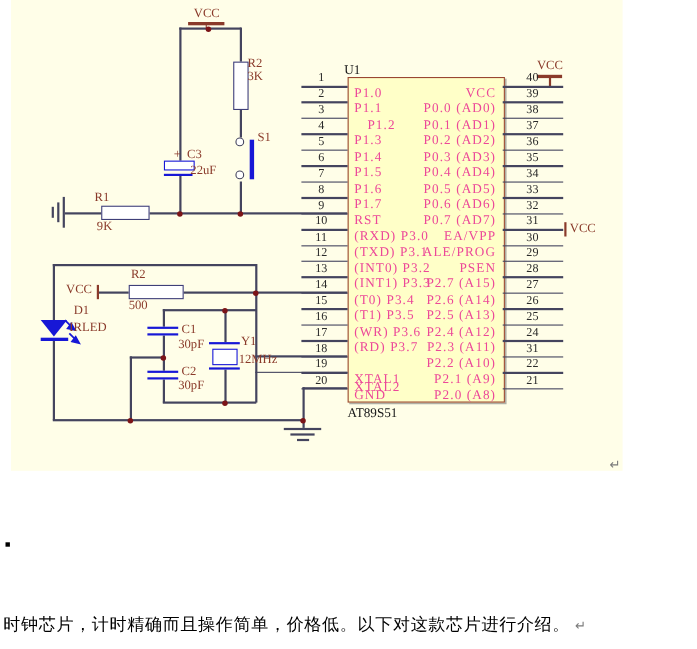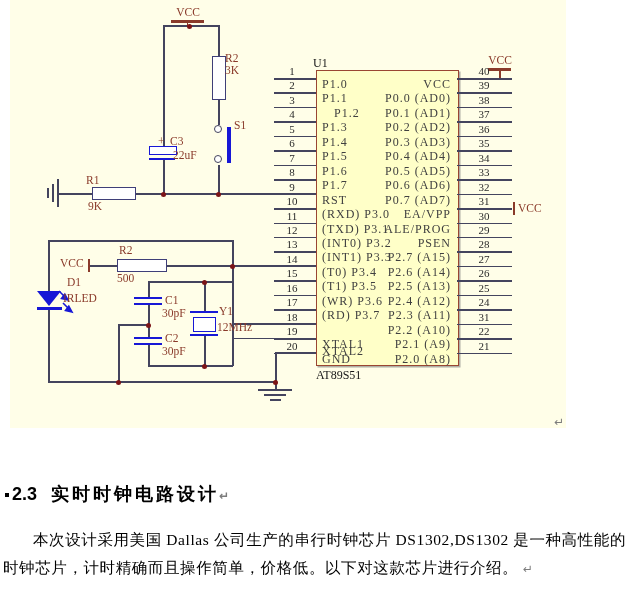--- a/index.html
+++ b/index.html
@@ -17,21 +17,21 @@
   .res{position:absolute;background:#ffffff;border:1.4px solid var(--resistor);}
   .circ{position:absolute;width:6px;height:6px;border-radius:50%;background:#ffffff;border:1.4px solid var(--wire);}
   .blue{position:absolute;background:var(--blue);}
   .capframe{position:absolute;background:#ffffff;border:1.4px solid var(--blue);}
   .tri{position:absolute;width:0;height:0;border-left:12.5px solid transparent;
        border-right:12.5px solid transparent;border-top:15px solid var(--blue);}
   .lbl{position:absolute;font:11.5px "Liberation Serif",serif;color:var(--labelc);white-space:nowrap;}
   .lbl.center{text-align:center;}
   .lbl.blk{color:#161616;}
   .pin-number{position:absolute;font:11px "Liberation Serif",serif;color:#2a2a2a;text-align:center;white-space:nowrap;}
-  .pin-label{position:absolute;font:12px "Liberation Serif",serif;letter-spacing:1px;color:#404040;white-space:nowrap;}
+  .pin-label{position:absolute;font:12px "Liberation Serif",serif;letter-spacing:1px;color:#ec4899;white-space:nowrap;}
   .pin-label.r{text-align:right;}
   .chip{position:absolute;left:316px;top:70px;width:141px;height:294px;
         background:var(--chip-fill);border:1.4px solid var(--chip-border);
         box-shadow:1.5px 1.5px 0 rgba(110,110,110,.55);}
   .caption{position:absolute;left:0;top:439px;width:634px;text-align:center;
            font-size:13px;color:#000;}
   .ret{color:#7c7c7c;font-family:"DejaVu Sans",sans-serif;font-size:12px;}
   .heading{position:absolute;left:12px;top:484px;font-family:"Liberation Sans",sans-serif;
            font-weight:bold;font-size:18px;color:#000;line-height:21px;white-space:nowrap;}
   .heading .num{margin-right:14px;letter-spacing:0;}
@@ -278,25 +278,19 @@
   <div class="lbl" style="left:162px;top:307px">30pF</div>
   <div class="lbl" style="left:165px;top:332px">C2</div>
   <div class="lbl" style="left:162px;top:345px">30pF</div>
   <div class="lbl" style="left:219px;top:305px">Y1</div>
   <div class="lbl" style="left:217px;top:321px">12MHz</div>
 
   <span class="ret abs" style="left:554px;top:415px">↵</span>
 
 
   <div class="bullet"></div>
-  <div class="heading">
-    <span class="num">2.3</span><span class="ttl">实时时钟电路设计</span><span class="ret">↵</span>
-  </div>
-
-  <div class="para" style="left:33px;top:530px">
-    <span>本次设计采用美国 Dallas 公司生产的串行时钟芯片 DS1302,DS1302 是一种高性能的</span>
-  </div>
+
   <div class="para" style="left:3px;top:558px">
     <span>时钟芯片，计时精确而且操作简单，价格低。以下对这款芯片进行介绍。</span>
     <span class="ret">↵</span>
   </div>
 
 </div>
 
 </body></html>

